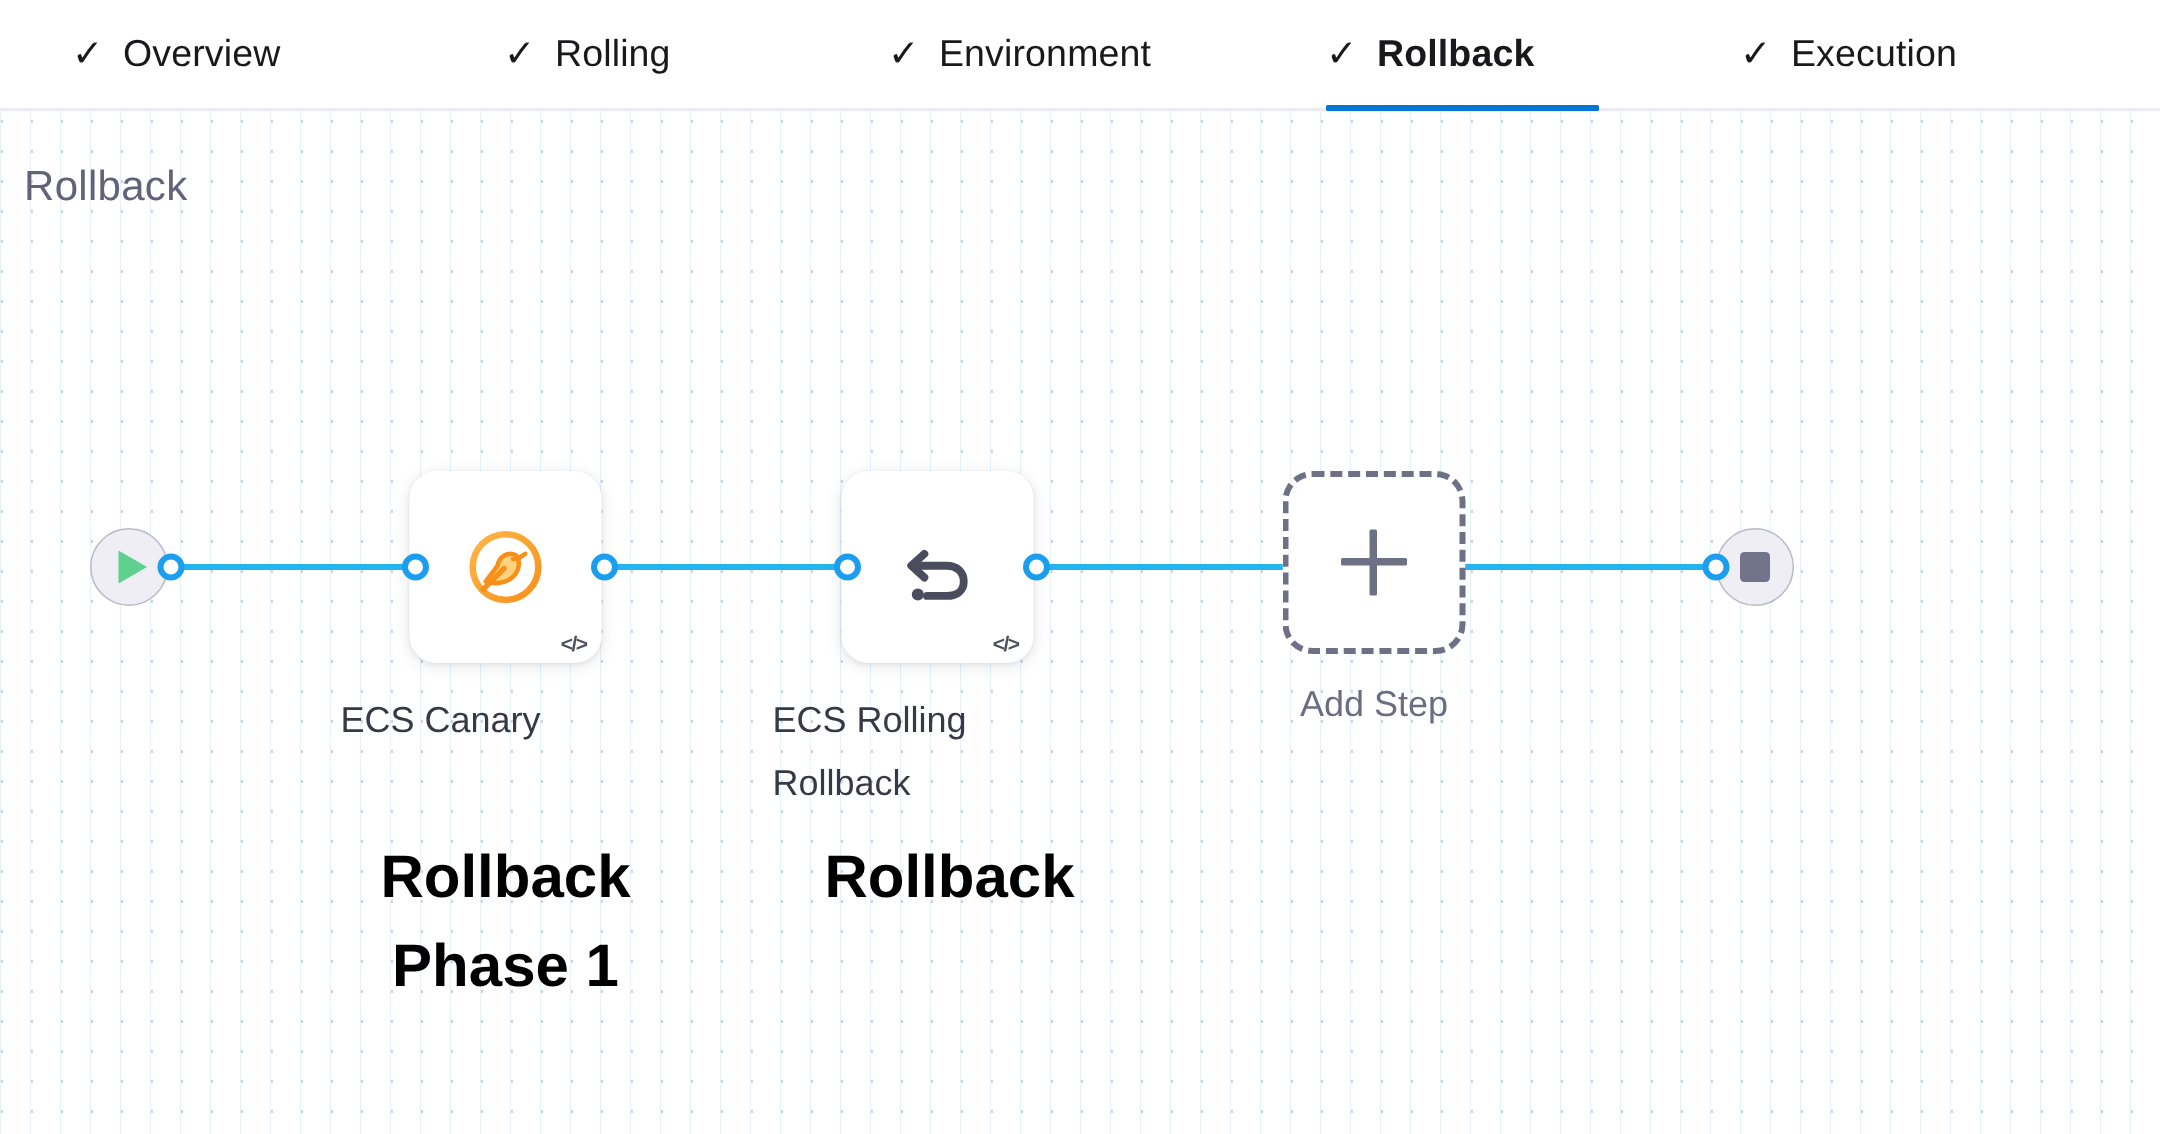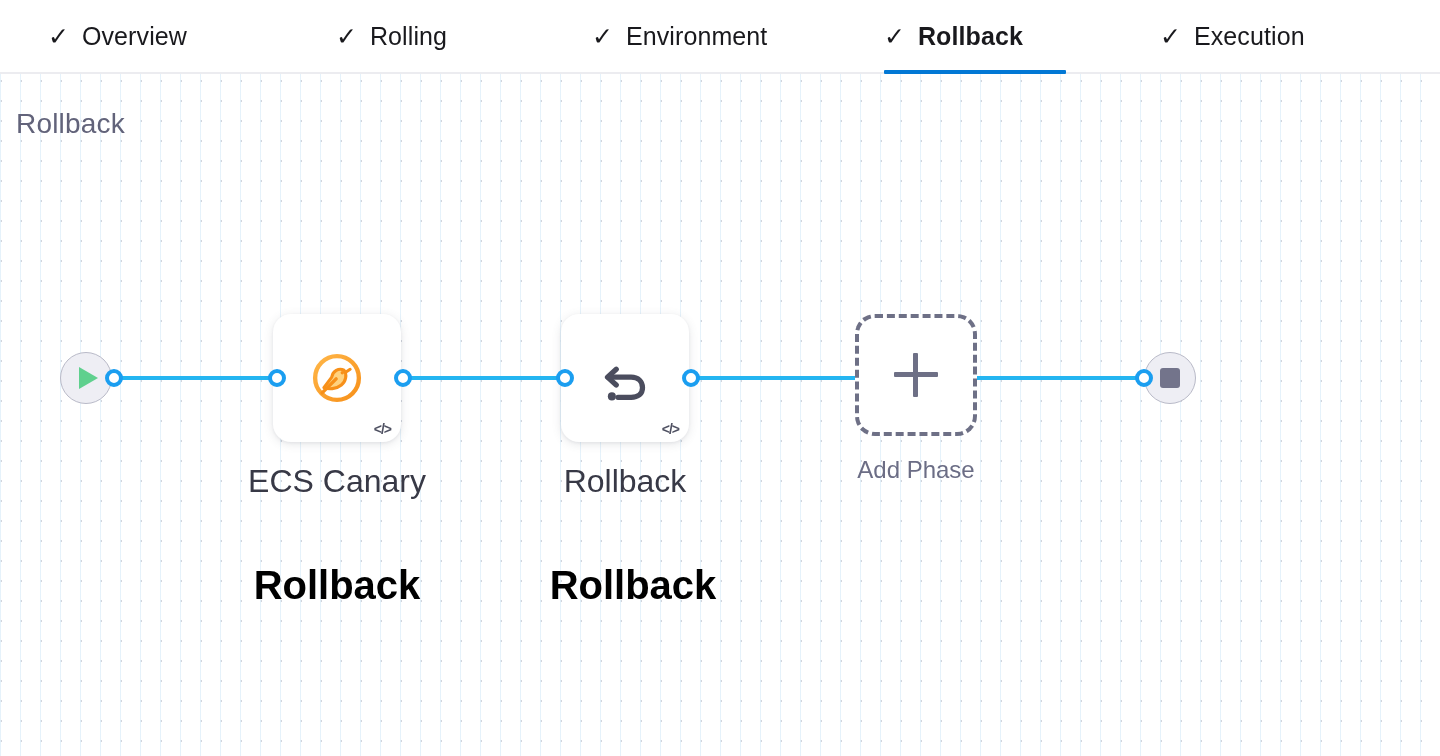--- a/index.html
+++ b/index.html
@@ -168,22 +168,22 @@
     font-family: "Liberation Sans", sans-serif;
     font-weight: bold;
     letter-spacing: -1px;
     line-height: 1;
   }
 
   .node-label {
     position: absolute;
     top: 386px;
     width: 220px;
-    text-align: center;
-    font-size: 32px;
+    text-align: left;
+    font-size: 24px;
     line-height: 42px;
     color: #383946;
   }
 
   
   .addstep {
     position: absolute;
     width: 122px;
     height: 122px;
     top: 240px;
@@ -320,35 +320,37 @@
           <path d="M13 31 L39 31 C47 31 52 36 52 43 C52 50 47 54 39 54 L24 54" fill="none" stroke="#4b4d5e" stroke-width="6" stroke-linecap="round"></path>
           <circle cx="17" cy="53" r="4.6" fill="#4b4d5e"></circle>
         </svg>
       </span>
       <span class="code-glyph">&lt;/&gt;</span>
     </div>
     <div class="port" style="left:556px;"></div>
     <div class="port" style="left:682px;"></div>
 
     <div class="node-label" style="left:515px;">
+      <div>ECS Rolling</div>
       <div>Rollback</div>
     </div>
 
     <div class="addstep" style="left:855px;">
       <span class="plus"></span>
     </div>
-    <div class="addstep-label" style="left:796px;">Add Phase</div>
+    <div class="addstep-label" style="left:796px;">Add Step</div>
 
     <div class="port" style="left:1135px;"></div>
     <div class="terminal" style="left:1144px;">
       <div class="stop-sq"></div>
     </div>
 
     <div class="annotation" style="left:187px;">
       <div>Rollback</div>
+      <div>Phase 1</div>
     </div>
 
     <div class="annotation" style="left:483px;">
       <div>Rollback</div>
     </div>
 
   </div>
 </div>
 
 </body></html>

